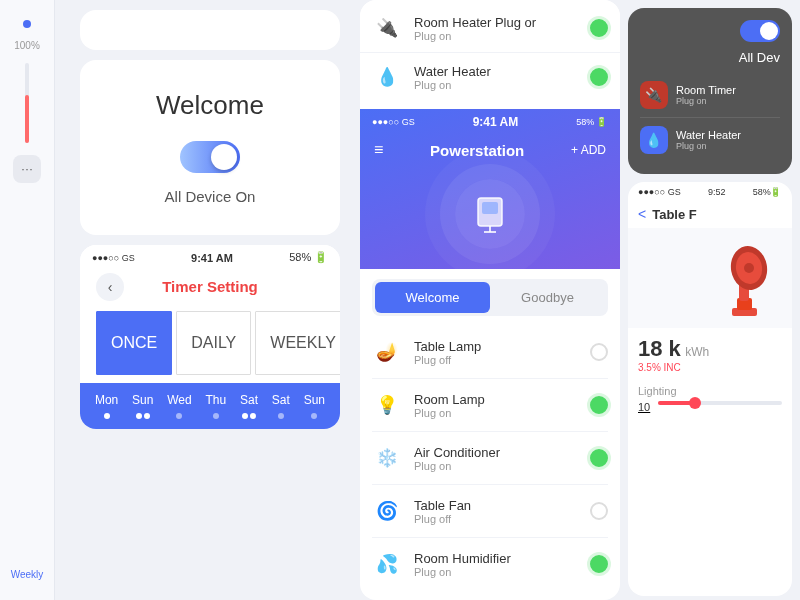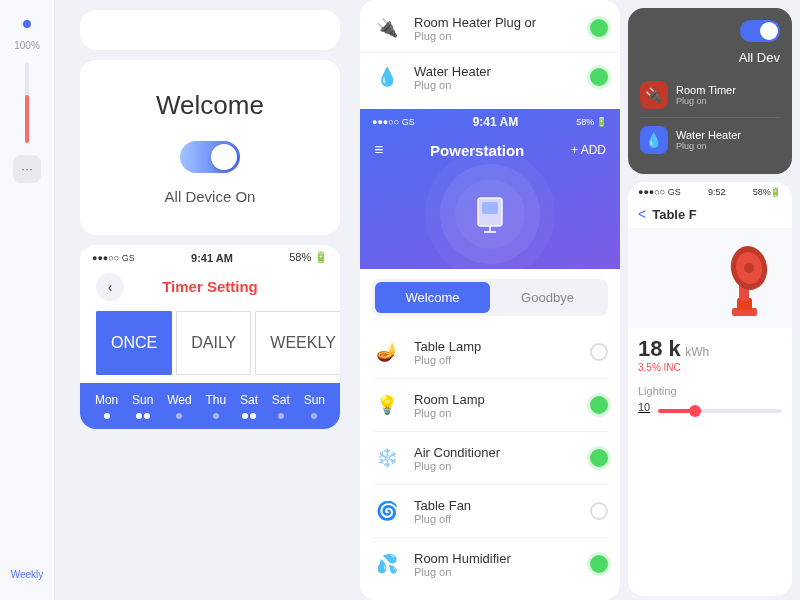--- a/index.html
+++ b/index.html
@@ -503,21 +503,21 @@
     .lighting-section {
       padding: 4px 10px;
     }
     .lighting-label {
       font-size: 11px;
       color: #999;
       margin-bottom: 4px;
     }
     .lighting-row {
       display: flex;
-      align-items: flex-end;
+      align-items: flex-start;
       gap: 8px;
       text-decoration: underline;
     }
     .lighting-num {
       font-size: 11px;
       color: #333;
     }
     .slider-track {
       flex: 1;
       height: 4px;

